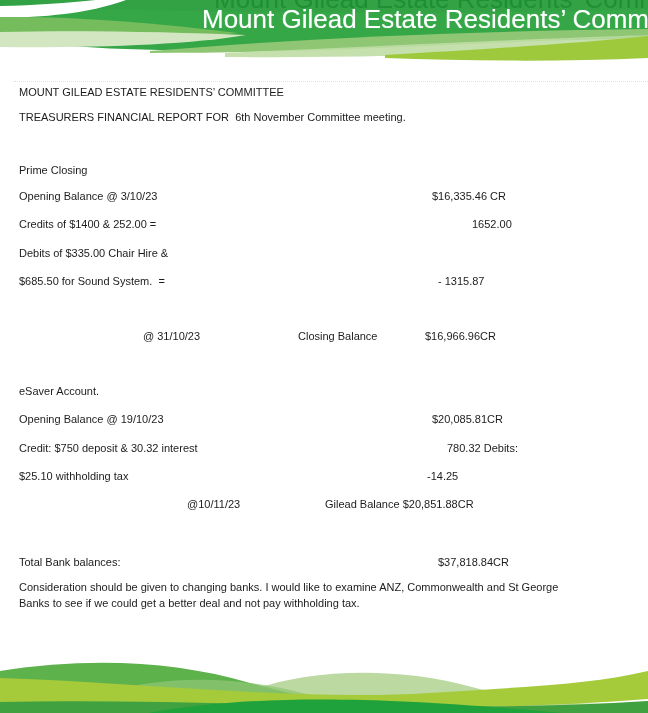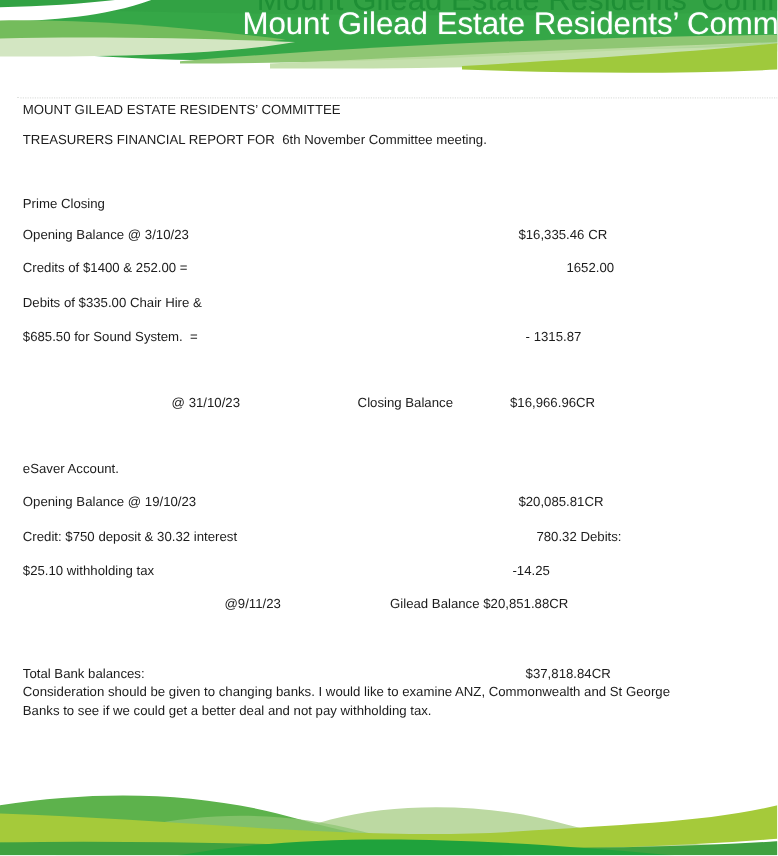--- a/index.html
+++ b/index.html
@@ -28,21 +28,21 @@
   .scan-line{
     position:absolute;top:81px;left:14px;width:634px;height:0;
     border-top:1px dotted #b9bdb9;opacity:.45;
   }
   
   .t{
     position:absolute;
     font-size:11px;line-height:16px;
     white-space:pre-wrap;
   }
-  .note{width:540px;line-height:15.8px;}
+  .note{width:540px;line-height:15.8px;margin-top:10px;}
   
   .footer{position:absolute;left:0;bottom:0;width:648px;height:68px;}
 </style>
 </head>
 <body>
 
 <div class="page">
 
   <div class="banner">
     <svg width="648" height="86" viewBox="0 0 648 86" aria-hidden="true">
@@ -94,21 +94,21 @@
 
     <div class="t" style="left:19px;top:411px">Opening Balance @ 19/10/23</div>
     <div class="t" style="left:432px;top:411px">$20,085.81CR</div>
 
     <div class="t" style="left:19px;top:440px">Credit: $750 deposit &amp; 30.32 interest</div>
     <div class="t" style="left:447px;top:440px">780.32 Debits:</div>
 
     <div class="t" style="left:19px;top:468px">$25.10 withholding tax</div>
     <div class="t" style="left:427px;top:468px">-14.25</div>
 
-    <div class="t" style="left:187px;top:496px">@9/11/23</div>
+    <div class="t" style="left:187px;top:496px">@10/11/23</div>
     <div class="t" style="left:325px;top:496px">Gilead Balance $20,851.88CR</div>
 
     <div class="t" style="left:19px;top:554px">Total Bank balances:</div>
     <div class="t" style="left:438px;top:554px">$37,818.84CR</div>
 
     <div class="t note" style="left:19px;top:570px">Consideration should be given to changing banks. I would like to examine ANZ, Commonwealth and St George Banks to see if we could get a better deal and not pay withholding tax.</div>
   </div>
 
   <div class="footer">
     <svg width="648" height="68" viewBox="0 0 648 68" aria-hidden="true">

